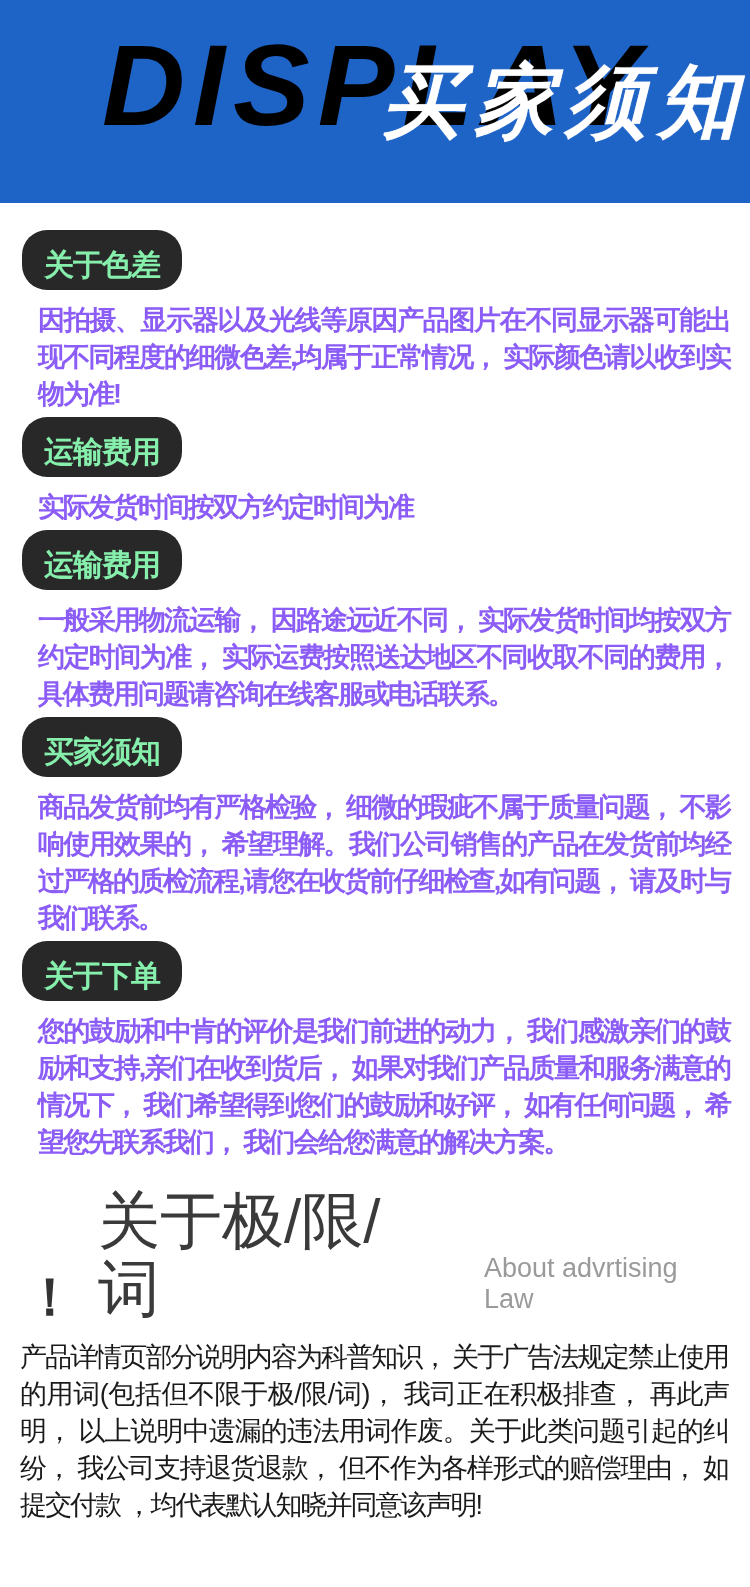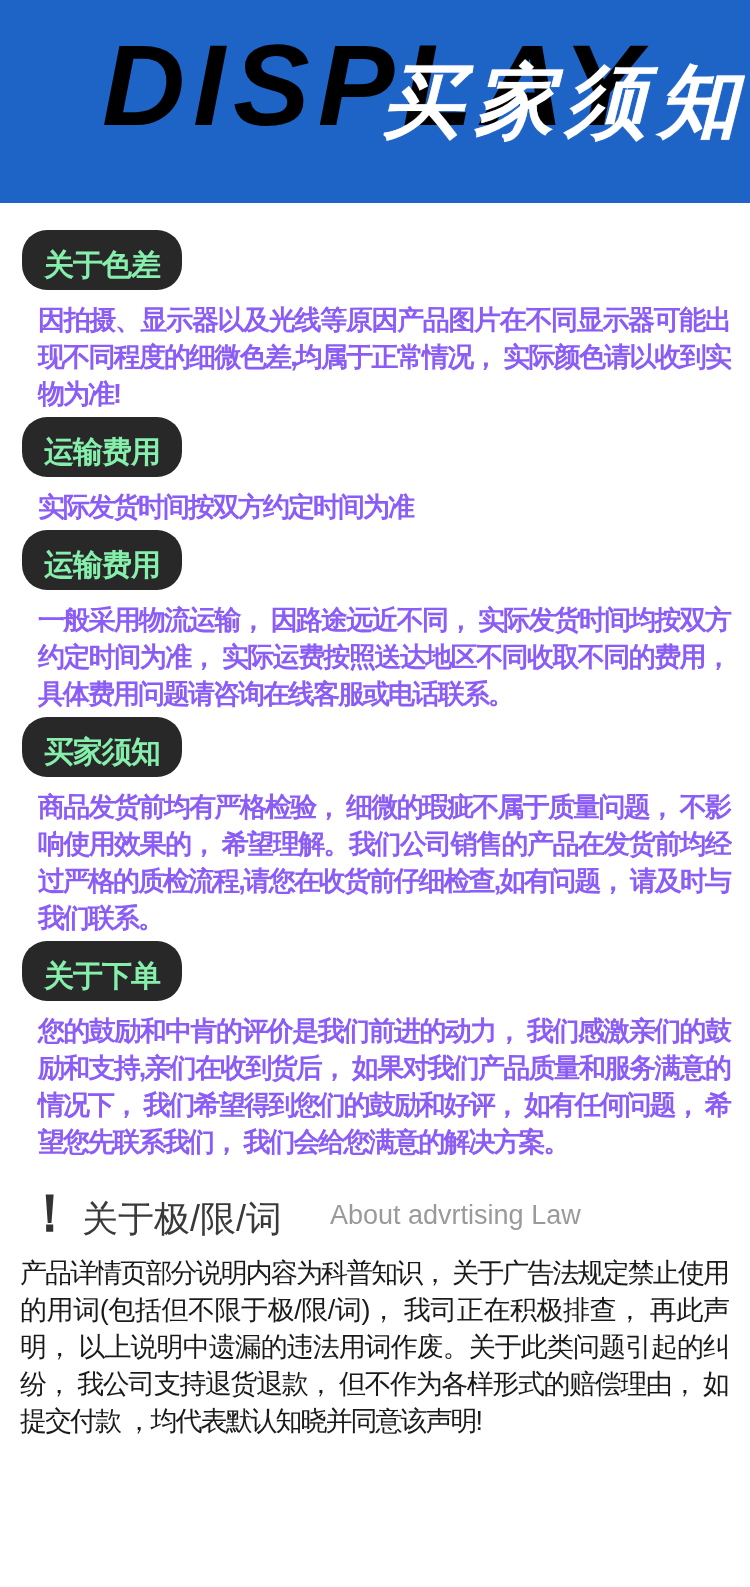--- a/index.html
+++ b/index.html
@@ -81,26 +81,26 @@
     margin: 26px 0 0 4px;
     color: #3a3a3a;
   }
   .legal-bang {
     font-size: 52px;
     font-weight: 700;
     line-height: 1;
     color: #333333;
   }
   .legal-title {
-    font-size: 36px;
+    font-size: 62px;
     font-weight: 400;
     line-height: 1.1;
     letter-spacing: 0;
     color: #3a3a3a;
-    margin-left: 6px;
+    margin-left: 22px;
   }
   .legal-sub {
     font-size: 27px;
     color: #9a9a9a;
     margin-left: 48px;
     padding-bottom: 8px;
     letter-spacing: 0;
   }
   .legal-para {
     margin: 16px 2px 16px 0;

